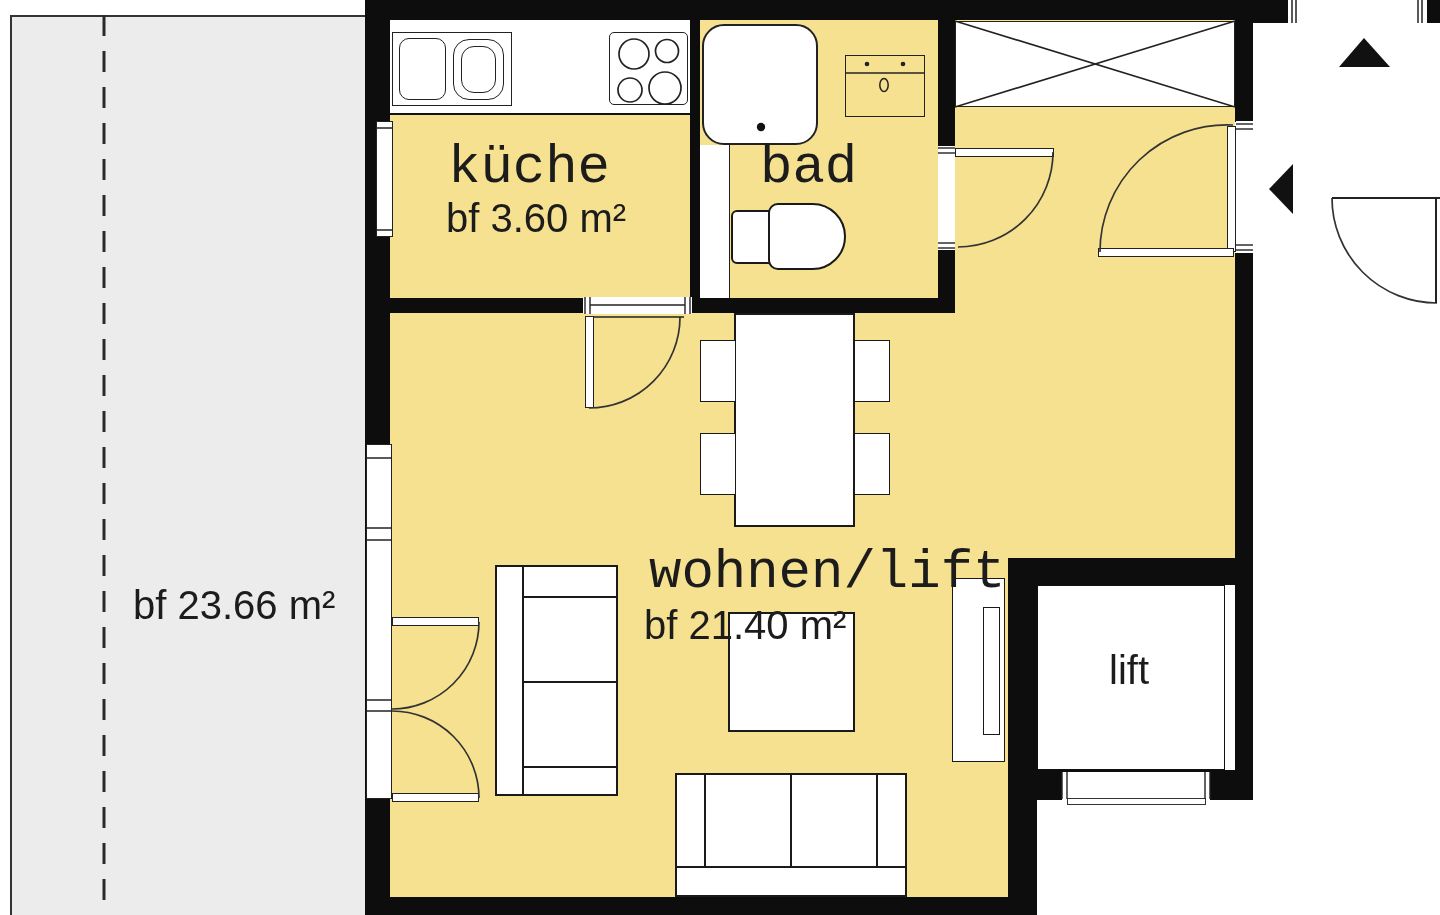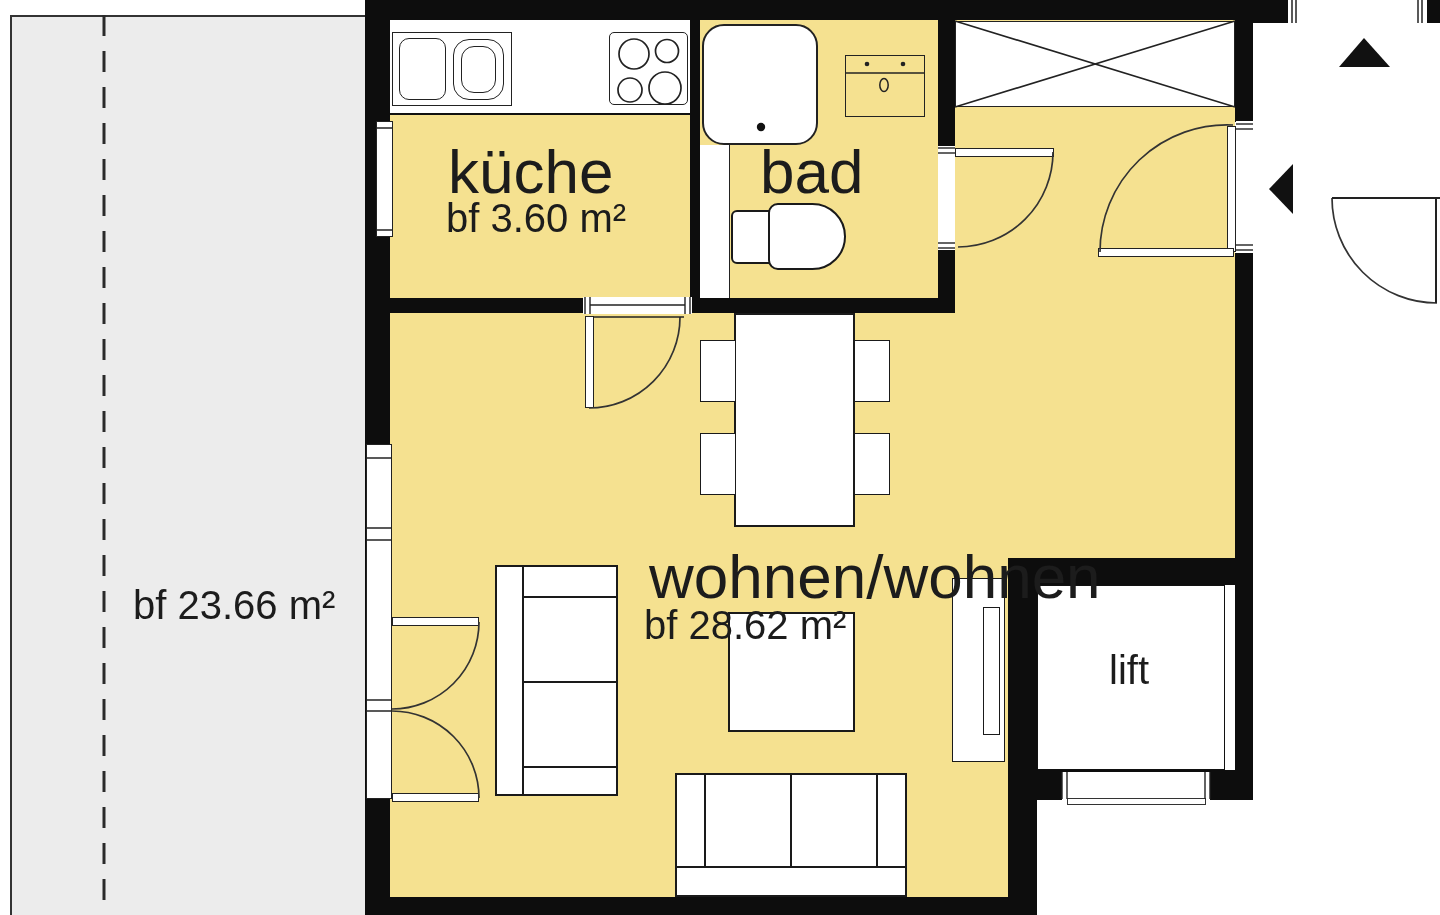--- a/index.html
+++ b/index.html
@@ -6,21 +6,21 @@
     --floor:#F5E190; --terrace:#ECECEC; --wall:#0D0D0D; --line:#222222;
   }
   html,body{margin:0;padding:0;background:#fff;}
   #plan{position:relative;width:1440px;height:915px;background:#fff;overflow:hidden;
         font-family:"Liberation Sans", sans-serif;}
   .abs{position:absolute;box-sizing:border-box;}
   .f{background:var(--floor);}
   .w{background:var(--wall);}
   .wh{background:#fff;}
   .lbl{position:absolute;color:#1c1c1c;line-height:1;white-space:nowrap;}
-  .room-lbl{font-size:62px;}
+  .room-lbl{font-size:54px;font-family:Liberation Mono, monospace;}
   .area-lbl{font-size:40px;text-align:right;}
   svg.overlay{position:absolute;left:0;top:0;pointer-events:none;}
 </style>
 </head>
 <body>
 
 <div id="plan">
 
   <div class="abs" style="left:10px;top:15px;width:355px;height:900px;background:var(--terrace);
               border-left:2px solid #333;border-top:2px solid #333;"></div>
@@ -182,18 +182,18 @@
     </g>
   </svg>
 
   <div class="lbl area-lbl" style="left:133px;top:585px;">bf 23.66 m²</div>
 
   <div class="lbl room-lbl" style="left:448px;top:141px;">küche</div>
   <div class="lbl area-lbl" style="left:446px;top:198px;">bf 3.60 m²</div>
 
   <div class="lbl room-lbl" style="left:760px;top:141px;">bad</div>
 
-  <div class="lbl room-lbl" style="left:649px;top:546px;">wohnen/wohnen</div>
-  <div class="lbl area-lbl" style="left:644px;top:605px;">bf 28.62 m²</div>
+  <div class="lbl room-lbl" style="left:649px;top:546px;">wohnen/lift</div>
+  <div class="lbl area-lbl" style="left:644px;top:605px;">bf 21.40 m²</div>
 
   <div class="lbl" style="left:1109px;top:650px;font-size:40px;">lift</div>
 
 </div>
 
 </body></html>

